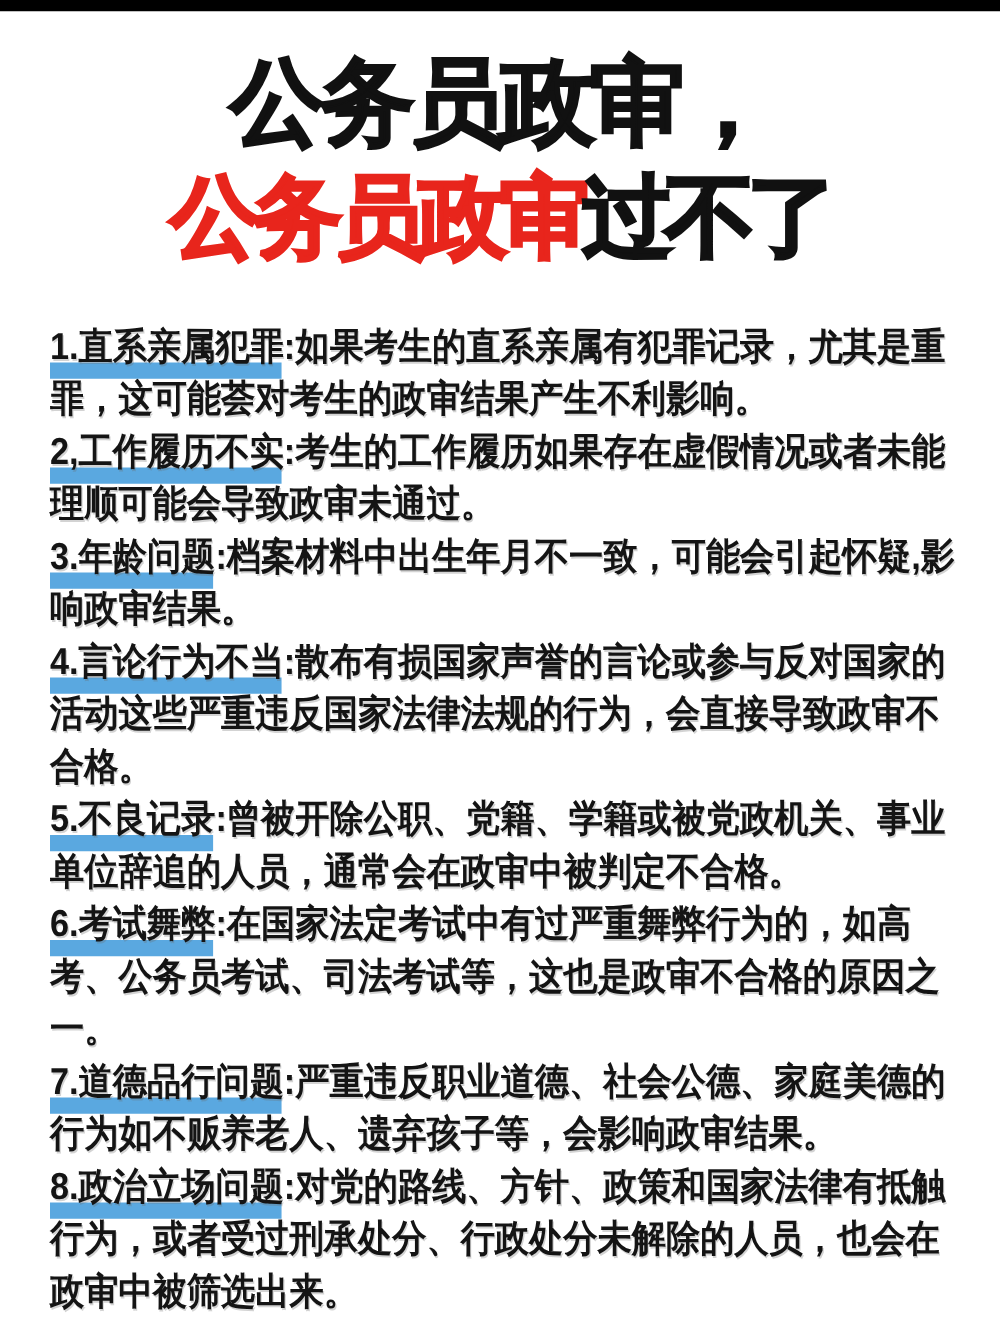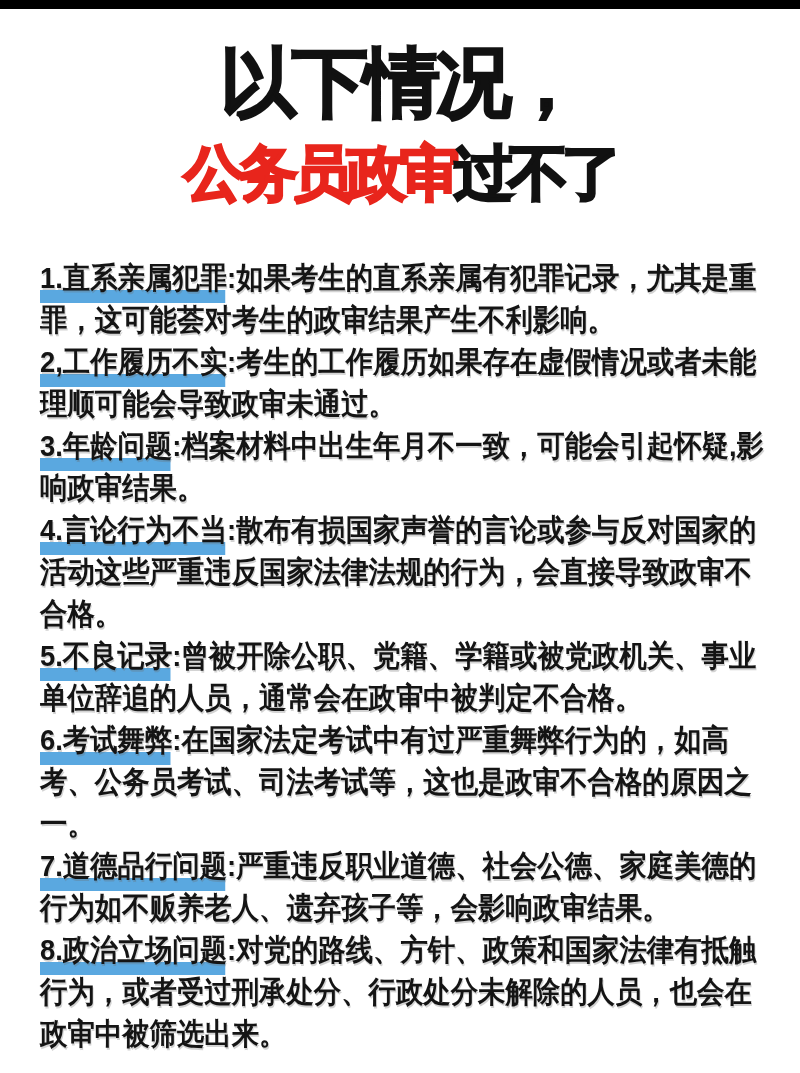--- a/index.html
+++ b/index.html
@@ -27,21 +27,21 @@
     color: #111111;
   }
   .title-line1 {
     font-size: 76px;
     line-height: 88px;
     letter-spacing: -4px;
     -webkit-text-stroke: 2px currentColor;
     white-space: nowrap;
   }
   .title-line2 {
-    font-size: 60px;
+    font-size: 72px;
     line-height: 94px;
     letter-spacing: -6px;
     -webkit-text-stroke: 2.5px currentColor;
     white-space: nowrap;
   }
   .title-red {
     color: var(--accent-red, #e8251c);
   }
   .title-black {
     color: #111111;
@@ -84,21 +84,21 @@
   }
 </style>
 </head>
 <body>
 
 <div class="page">
 
   <div class="top-bar"></div>
 
   <div class="title-block">
-    <div class="title-line1">以下情况，</div>
+    <div class="title-line1">公务员政审，</div>
     <div class="title-line2"><span class="title-red">公务员政审</span><span class="title-black">过不了</span></div>
   </div>
 
   <div class="list-wrap">
     <div class="list">
       <p class="item"><span class="lead">1.直系亲属犯罪:</span><span>如果考生的直系亲属有犯罪记录，尤其是重罪，这可能荟对考生的政审结果产生不利影响。</span></p>
       <p class="item"><span class="lead">2,工作履历不实:</span><span>考生的工作履历如果存在虚假情况或者未能理顺可能会导致政审未通过。</span></p>
       <p class="item"><span class="lead">3.年龄问题:</span><span>档案材料中出生年月不一致，可能会引起怀疑,影响政审结果。</span></p>
       <p class="item"><span class="lead">4.言论行为不当:</span><span>散布有损国家声誉的言论或参与反对国家的活动这些严重违反国家法律法规的行为，会直接导致政审不合格。</span></p>
       <p class="item"><span class="lead">5.不良记录:</span><span>曾被开除公职、党籍、学籍或被党政机关、事业单位辞追的人员，通常会在政审中被判定不合格。</span></p>

